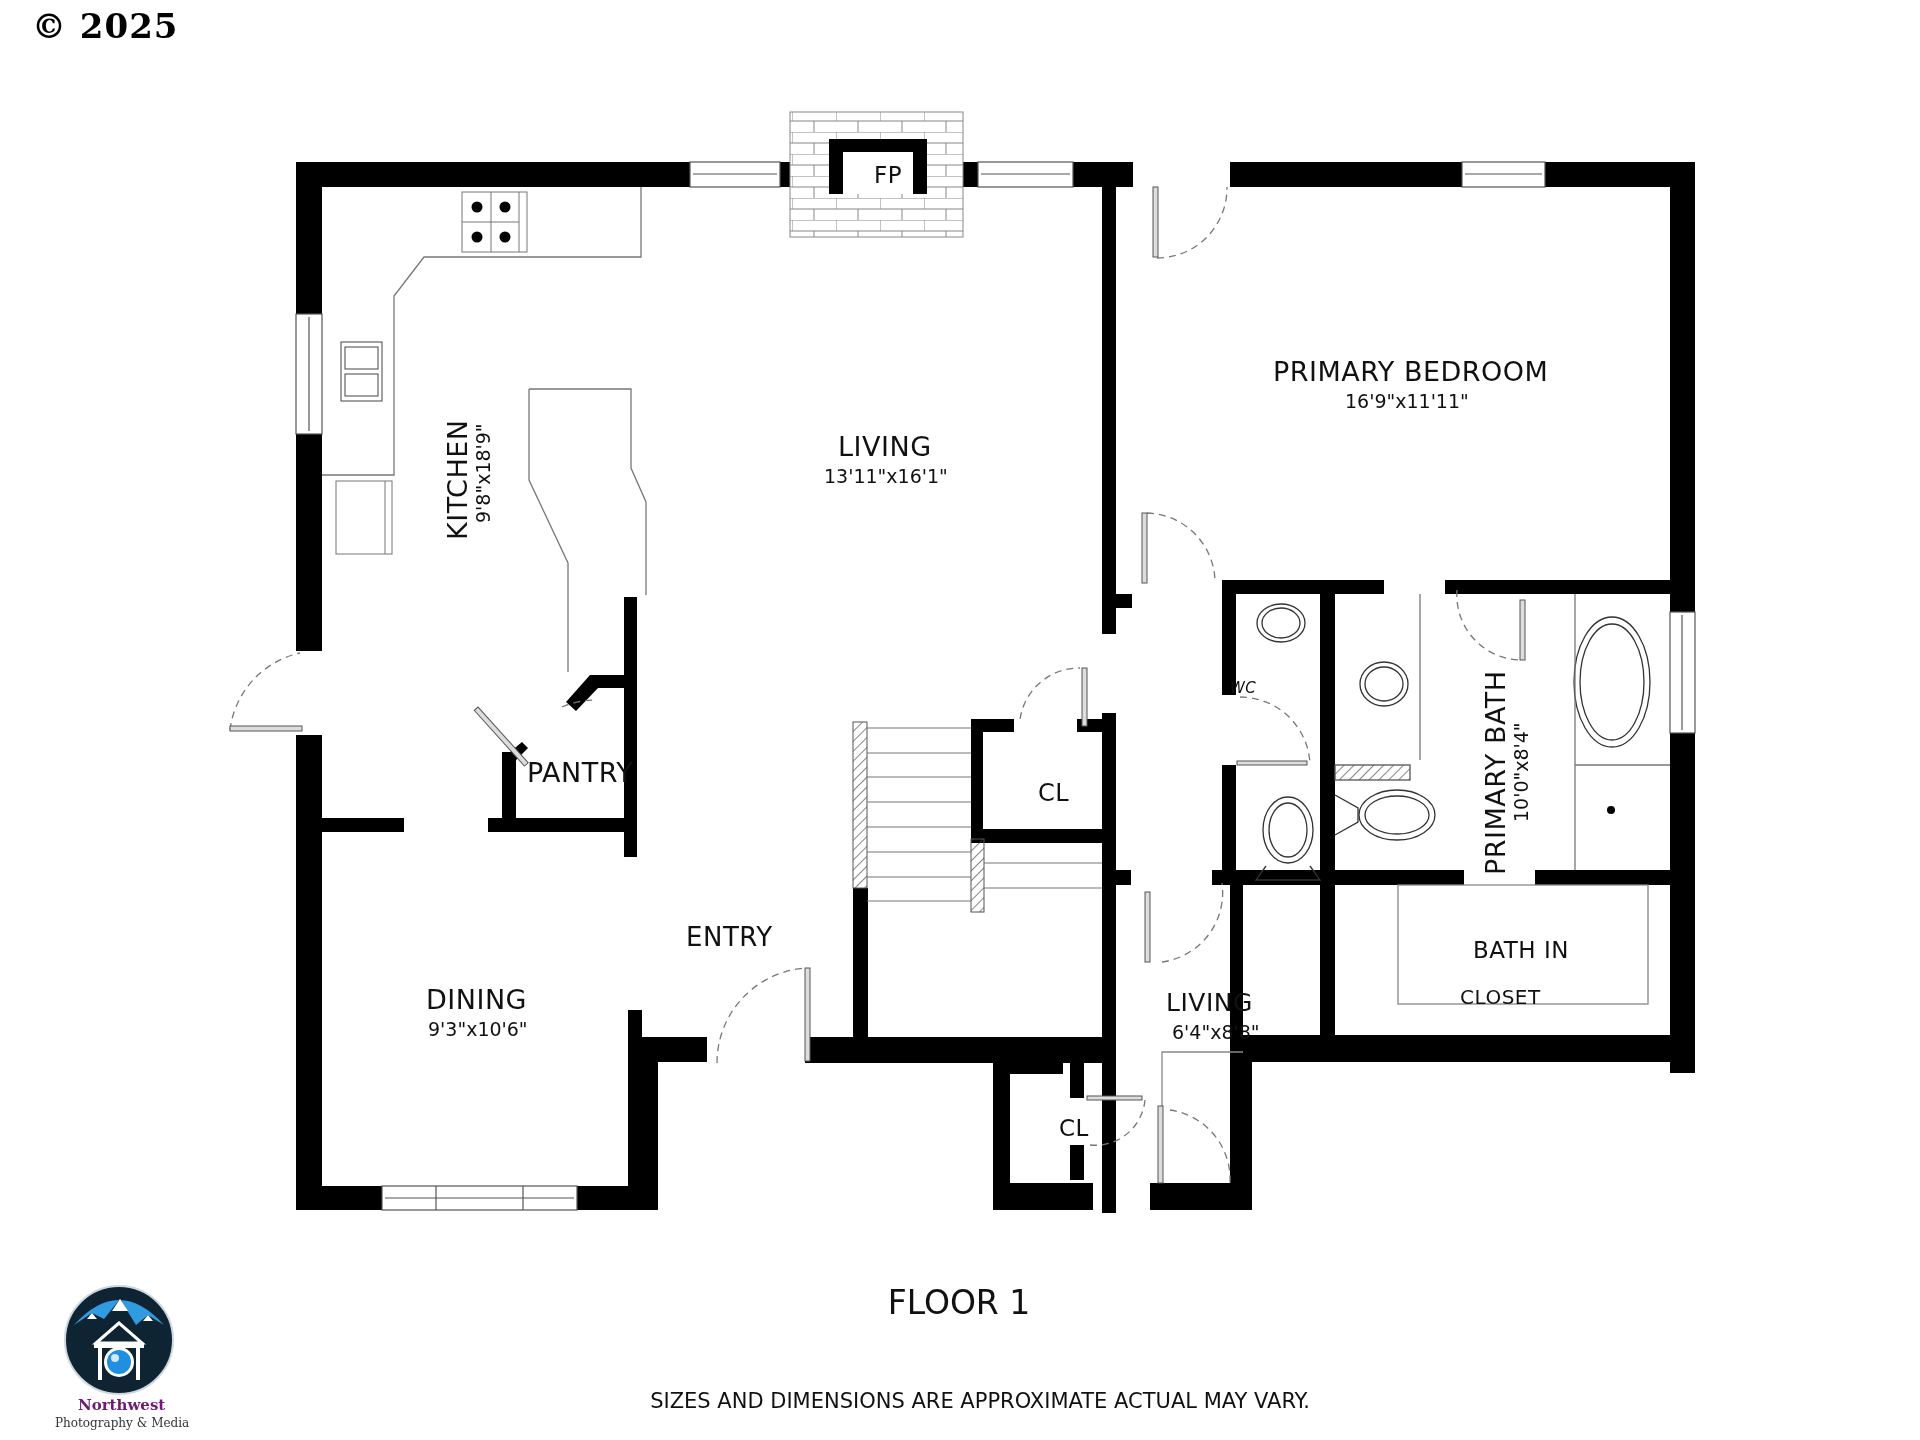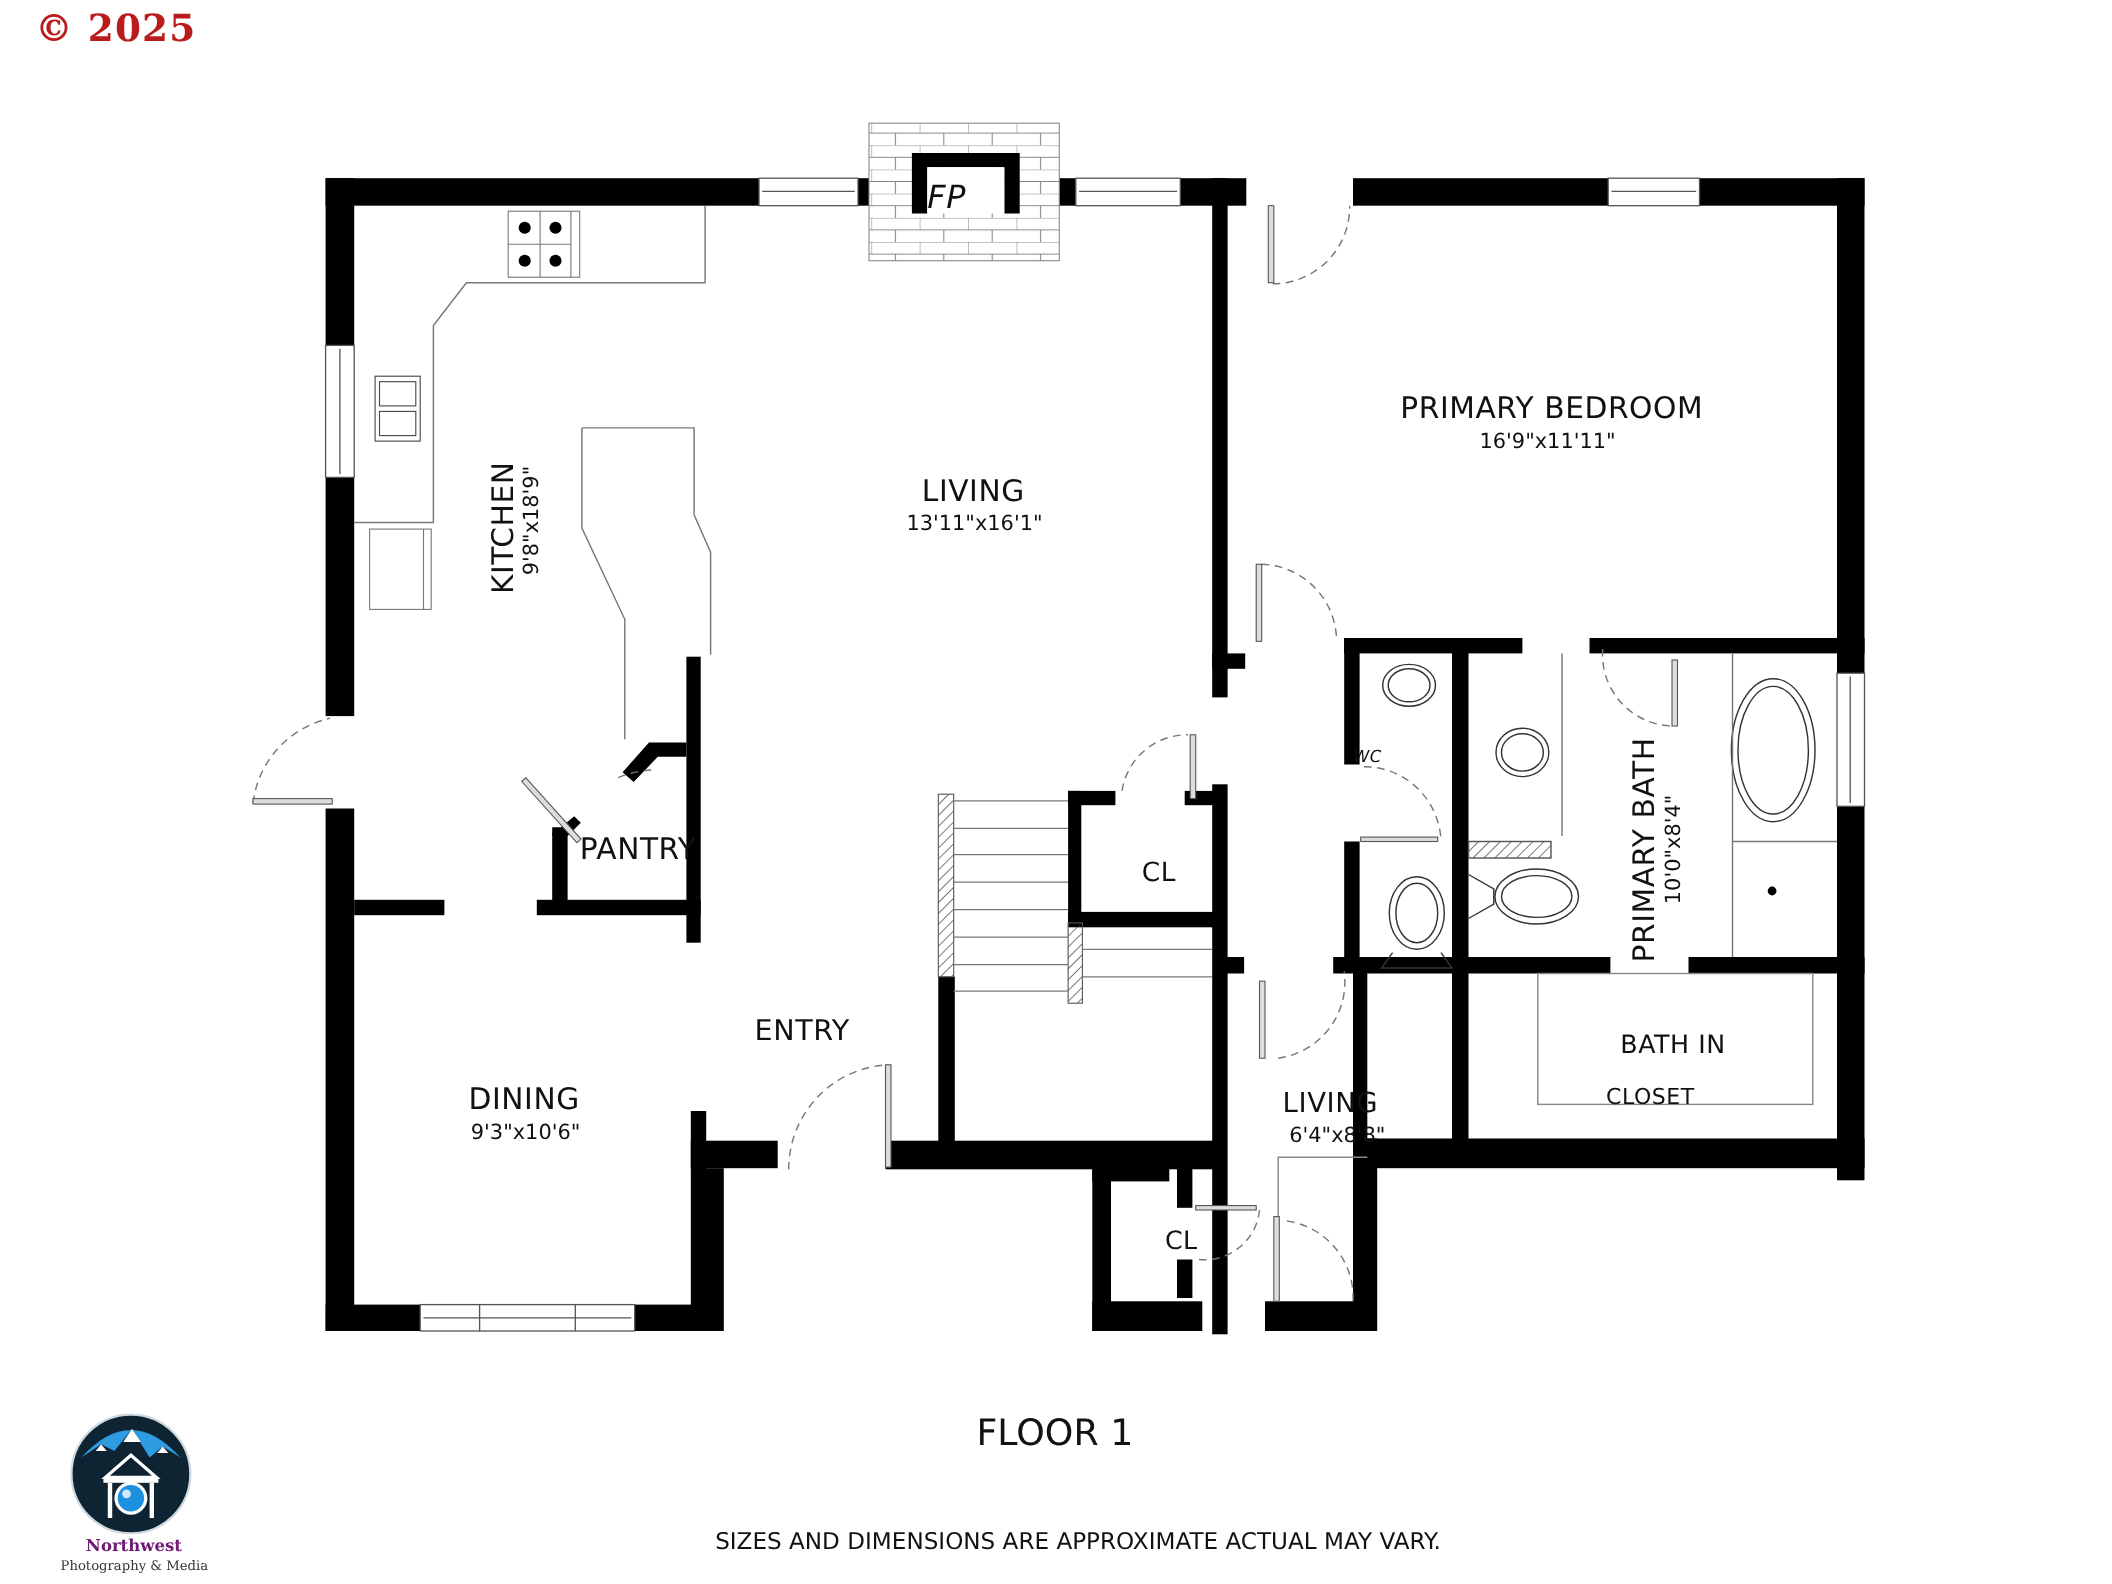--- a/index.html
+++ b/index.html
@@ -1,21 +1,21 @@
 <!DOCTYPE html>
 <html><head>
 <meta charset="utf-8">
 <style>
   html,body{margin:0;padding:0;background:#ffffff;}
   body{width:1920px;height:1440px;position:relative;overflow:hidden;font-family:"DejaVu Sans","Liberation Sans",sans-serif;color:#111;}
   #plan{position:absolute;left:0;top:0;width:1920px;height:1440px;}
   .lbl{position:absolute;white-space:nowrap;color:#111;}
   .room{font-size:27px;letter-spacing:0.5px;}
   .dim{font-size:19px;}
-  .copyright{position:absolute;left:32px;top:6px;font-family:"DejaVu Serif","Liberation Serif",serif;font-size:34px;font-weight:bold;color:#b91c1c;letter-spacing:1px;}
+  .copyright{position:absolute;left:32px;top:6px;font-family:"DejaVu Serif","Liberation Serif",serif;font-size:34px;font-weight:bold;color:#000000;letter-spacing:1px;}
   .floor-title{position:absolute;left:0;width:1904px;text-align:center;top:1283px;font-size:33px;}
   .floor-title span{display:inline-block;margin-left:14px;}
   .disclaimer{position:absolute;left:0;width:1960px;text-align:center;top:1389px;font-size:21px;}
   .vert{transform-origin:left top;transform:rotate(-90deg);}
   .brand1{position:absolute;left:78px;top:1396px;font-family:"DejaVu Serif","Liberation Serif",serif;font-size:15px;font-weight:bold;color:#701a75;}
   .brand2{position:absolute;left:55px;top:1416px;font-family:"DejaVu Serif","Liberation Serif",serif;font-size:12px;color:#333;text-align:center;}
 </style>
 </head>
 <body>
 
@@ -241,21 +241,21 @@
 <div class="lbl dim" style="left:428px;top:1018px;">9'3"x10'6"</div>
 
 <div class="lbl room" style="left:1166px;top:988px;font-size:25px;">LIVING</div>
 <div class="lbl dim" style="left:1172px;top:1021px;">6'4"x8'8"</div>
 
 <div class="lbl room" style="left:1473px;top:937px;font-size:23px;">BATH IN</div>
 <div class="lbl room" style="left:1460px;top:965px;font-size:20px;margin-top:20px;">CLOSET</div>
 
 <div class="lbl room" style="left:1059px;top:1115px;font-size:23px;">CL</div>
 
-<div class="lbl room" style="left:843px;top:162px;font-size:29px;font-style:italic;">FP</div>
+<div class="lbl room" style="left:874px;top:162px;font-size:23px;">FP</div>
 
 <div class="floor-title"><span>FLOOR 1</span></div>
 <div class="disclaimer">SIZES AND DIMENSIONS ARE APPROXIMATE ACTUAL MAY VARY.</div>
 
 <svg style="position:absolute;left:60px;top:1285px;" width="118" height="110" viewBox="0 0 118 110">
   <circle cx="59" cy="55" r="54" fill="#0f2433" stroke="#cfd8df" stroke-width="2"></circle>
   <path d="M14 40 Q59 -10 104 40 L88 30 L76 40 L60 14 L44 34 L32 28 Z" fill="#2f9be0"></path>
   <polygon points="60,14 52,26 68,26" fill="#fff"></polygon>
   <polygon points="32,28 27,34 37,34" fill="#fff"></polygon>
   <polygon points="88,30 83,36 93,36" fill="#fff"></polygon>

